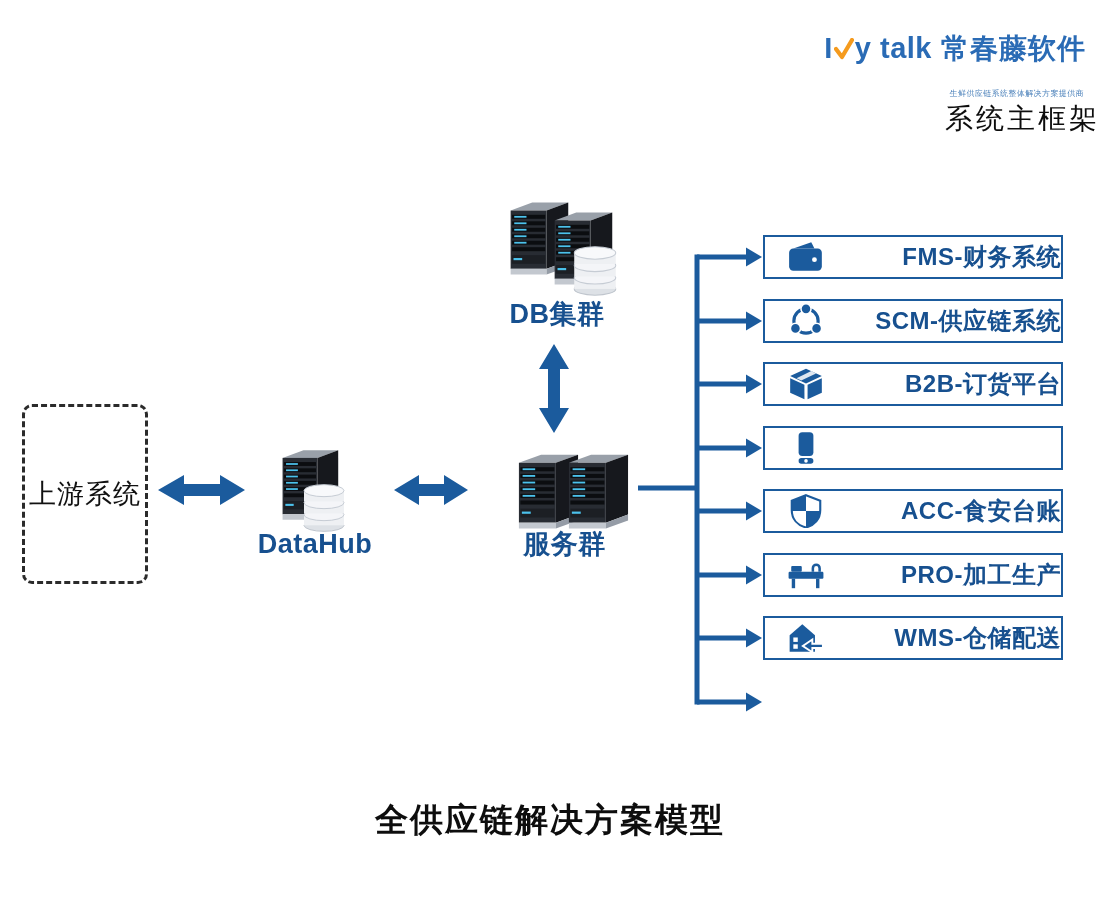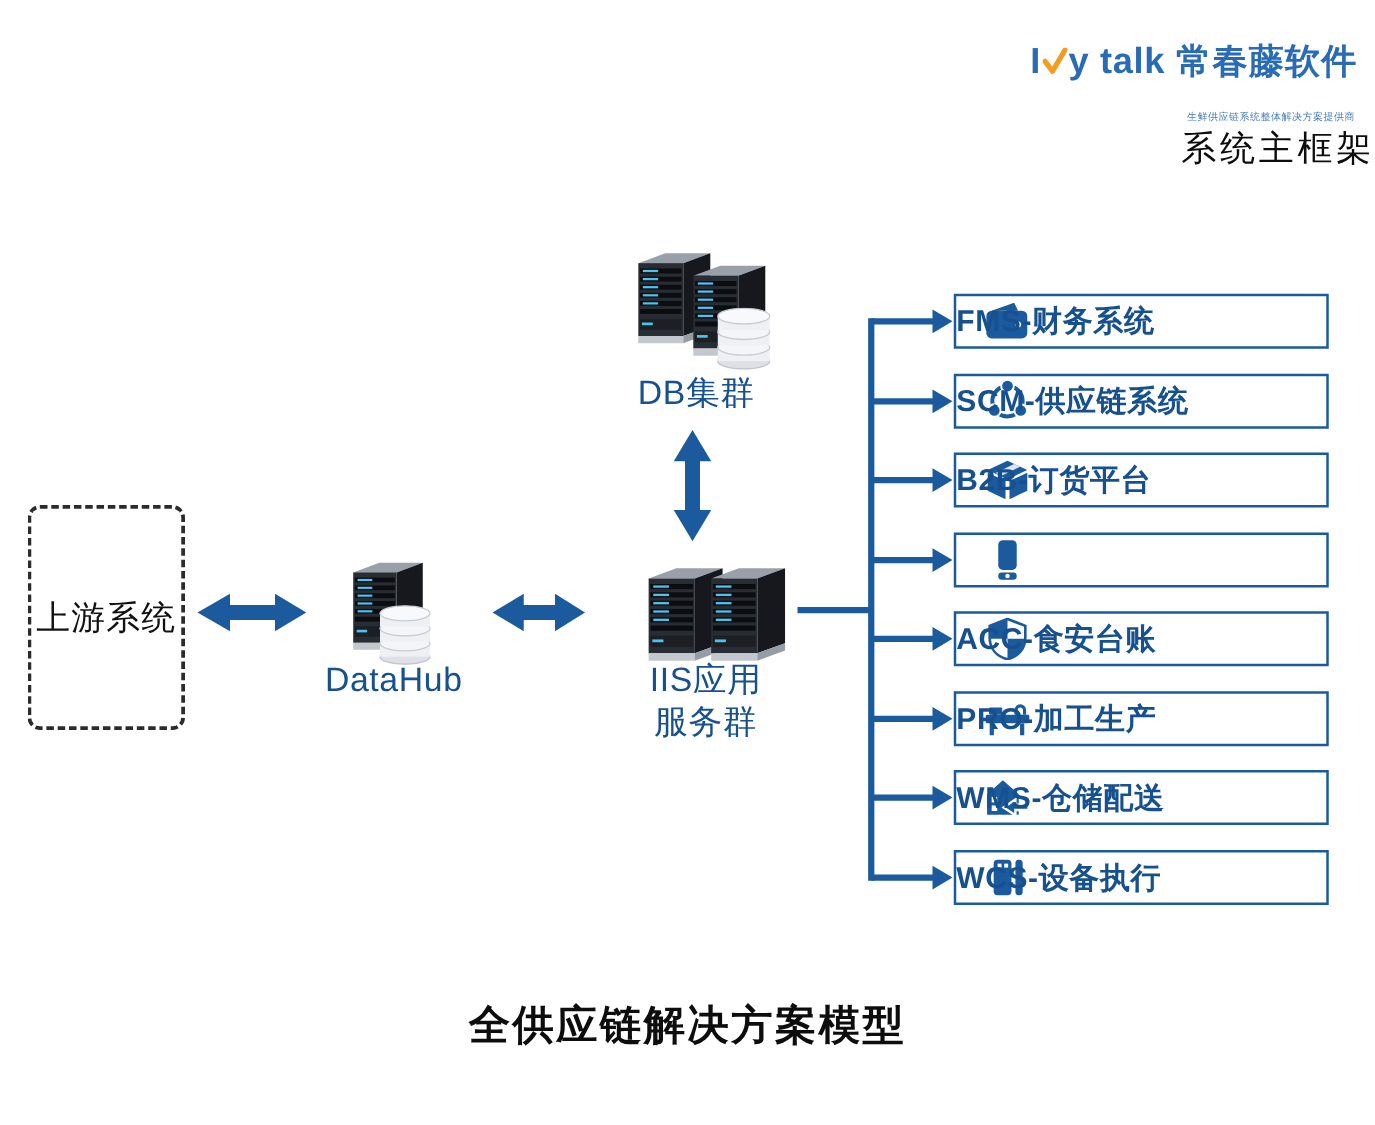--- a/index.html
+++ b/index.html
@@ -26,28 +26,28 @@
     font-size:28px;font-weight:normal;letter-spacing:3px;color:var(--ink);}
   .page-caption{position:absolute;top:798px;left:0;width:100%;text-align:center;
     font-size:33px;font-weight:bold;letter-spacing:2px;color:var(--ink);}
 
   .upstream-box{position:absolute;left:22px;top:404px;width:126px;height:180px;
     border:3px dashed #2b2b2b;border-radius:10px;box-sizing:border-box;
     display:flex;align-items:center;justify-content:center;}
   .upstream-label{font-size:27px;font-weight:normal;color:#111;letter-spacing:1px;}
 
   .node-label{position:absolute;text-align:center;color:var(--text-blue);
-    font-weight:normal;font-size:27px;letter-spacing:0.5px;}
+    font-weight:bold;font-size:27px;letter-spacing:0.5px;}
   .node-art{position:absolute;}
 
   .module{position:absolute;left:763px;width:300px;height:44px;box-sizing:border-box;
     border:2.5px solid var(--accent-blue);background:#fff;}
   .micon{position:absolute;left:22px;top:50%;transform:translateY(-50%);width:38px;height:34px;}
   .mlabel{position:absolute;left:0;right:0;top:50%;transform:translateY(-50%);
-    text-align:left;color:var(--text-blue);font-weight:bold;font-size:24px;letter-spacing:0.5px;}
+    text-align:right;color:var(--text-blue);font-weight:bold;font-size:24px;letter-spacing:0.5px;}
 </style>
 </head>
 <body>
 
 <div class="canvas">
 
   <svg width="0" height="0" style="position:absolute" aria-hidden="true">
     <defs>
       <symbol id="tower" viewBox="0 0 100 115">
         <polygon points="12,20 62,20 92,9 42,9" fill="#99a0a9"></polygon>
@@ -151,21 +151,20 @@
     <use href="#tower" x="48" y="12" width="72" height="83"></use>
     <use href="#dbstack" x="70" y="52" width="54" height="54"></use>
   </svg>
   <div class="node-label" style="left:457px;top:296px;width:200px">DB集群</div>
 
   <svg class="node-art" style="left:508px;top:446px" width="160" height="92" viewBox="0 0 160 92">
     <use href="#tower" x="2" y="2" width="74" height="85"></use>
     <use href="#tower" x="52" y="2" width="74" height="85"></use>
   </svg>
   <div class="node-label" style="left:462px;top:528px;width:205px;line-height:33px">
-    <div>IIS应用</div>
     <div>服务群</div>
   </div>
 
   <div class="module" style="top:235px">
     <svg class="micon" viewBox="0 0 36 32">
       <path class="fillac" d="M6 8 L23 2 L26 8 Z"></path>
       <rect class="fillac" x="2" y="8" width="31" height="21" rx="4"></rect>
       <circle cx="26" cy="18.5" r="2.3" fill="#fff"></circle>
     </svg>
     <span class="mlabel">FMS-财务系统</span>
@@ -230,23 +229,14 @@
     <svg class="micon" viewBox="0 0 36 32">
       <rect class="fillac" x="1.5" y="13" width="33" height="6.5" rx="1"></rect>
       <rect class="fillac" x="4.5" y="19.5" width="3.2" height="9"></rect>
       <rect class="fillac" x="27.5" y="19.5" width="3.2" height="9"></rect>
       <rect class="fillac" x="4" y="7.5" width="10" height="5.5" rx="1"></rect>
       <path d="M24.5 13 V9.5 a3.2 3.2 0 0 1 6.4 0 V13" fill="none" stroke="var(--accent-blue)" stroke-width="2.4"></path>
     </svg>
     <span class="mlabel">PRO-加工生产</span>
   </div>
 
-  <div class="module" style="top:680px">
-    <svg class="micon" viewBox="0 0 36 32">
-      <rect class="fillac" x="7.5" y="2.5" width="13.5" height="27" rx="3"></rect>
-      <rect x="10.5" y="5.5" width="3" height="3" fill="#fff"></rect>
-      <rect x="15.5" y="5.5" width="3" height="3" fill="#fff"></rect>
-      <rect class="fillac" x="24" y="2.5" width="5.5" height="27" rx="2.7"></rect>
-    </svg>
-    <span class="mlabel">WCS-设备执行</span>
-  </div>
 
 </div>
 
 </body></html>

